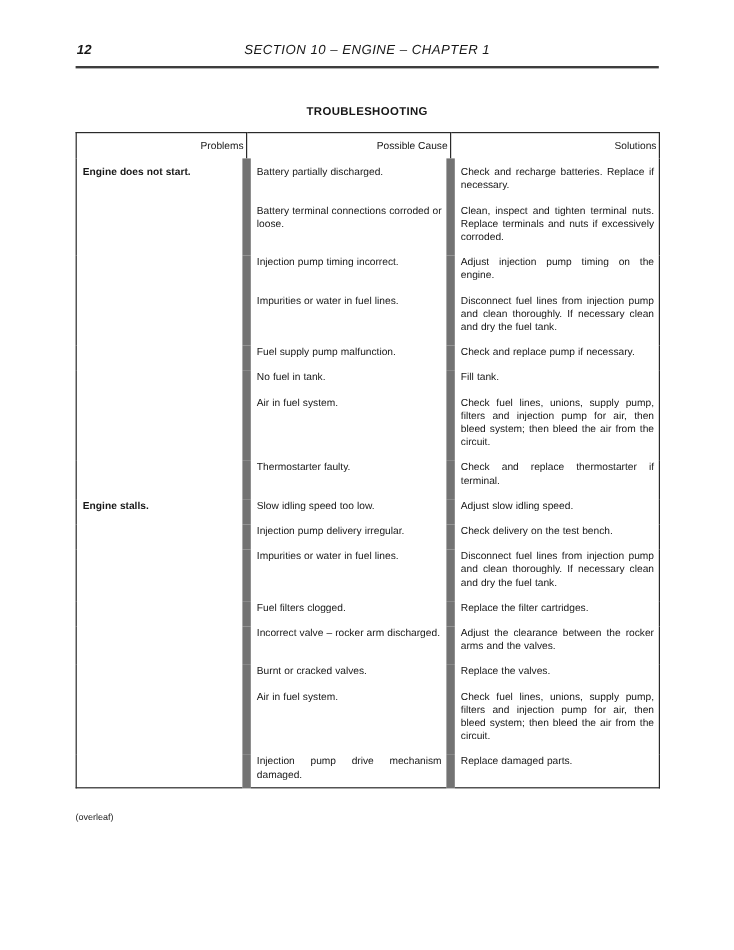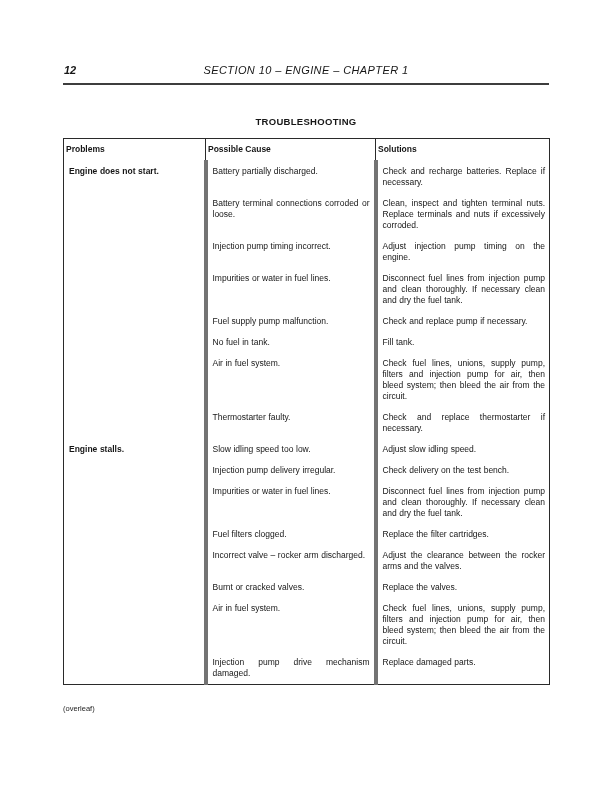--- a/index.html
+++ b/index.html
@@ -33,21 +33,20 @@
     font-size: 11px;
     font-weight: bold;
     font-style: italic;
   }
   .header-title {
     display: block;
     text-align: center;
     font-size: 11px;
     font-style: italic;
     letter-spacing: 0.4px;
-    margin-top: 28px;
   }
   .doc-title {
     margin-top: 31px;
     text-align: center;
     font-size: 9.5px;
     font-weight: bold;
     letter-spacing: 0.3px;
   }
   table.ts-table {
     margin-top: 11px;
@@ -55,34 +54,34 @@
     border-collapse: collapse;
     table-layout: fixed;
     font-size: 8.5px;
     line-height: 11px;
   }
   table.ts-table, table.ts-table th, table.ts-table td {
     border: 0;
   }
   table.ts-table { border: 1px solid #2a2a2a; }
   th.hdr {
-    font-weight: bold;
+    font-weight: normal;
     font-size: 8.5px;
-    text-align: left;
+    text-align: right;
     padding: 5px 2px;
     border-bottom: 1px solid #2a2a2a;
   }
   th.hdr + th.hdr { border-left: 1px solid #2a2a2a; }
   td.cell {
     vertical-align: top;
     padding: 0 4px 10px 5px;
     word-spacing: 0.2px;
   }
   td.cell.cause, td.cell.solution {
-    border-left: 4px solid #737373;
+    border-left: 7px solid #737373;
     text-align: justify;
     margin-left: 16px;
   }
   td.cell.problem {
     font-weight: bold;
     text-align: left;
   }
   tbody tr.first-row td.cell { padding-top: 6px; }
   tbody tr.last-row td.cell { padding-bottom: 5px; }
   .footer-note {
@@ -149,21 +148,21 @@
             <td class="cell solution">Fill tank.</td>
           </tr>
           <tr>
             <td class="cell problem"></td>
             <td class="cell cause">Air in fuel system.</td>
             <td class="cell solution">Check fuel lines, unions, supply pump, filters and injection pump for air, then bleed system; then bleed the air from the circuit.</td>
           </tr>
           <tr>
             <td class="cell problem"></td>
             <td class="cell cause">Thermostarter faulty.</td>
-            <td class="cell solution">Check and replace thermostarter if necessary.</td>
+            <td class="cell solution">Check and replace thermostarter if terminal.</td>
           </tr>
           <tr>
             <td class="cell problem">Engine stalls.</td>
             <td class="cell cause">Slow idling speed too low.</td>
             <td class="cell solution">Adjust slow idling speed.</td>
           </tr>
           <tr>
             <td class="cell problem"></td>
             <td class="cell cause">Injection pump delivery irregular.</td>
             <td class="cell solution">Check delivery on the test bench.</td>

